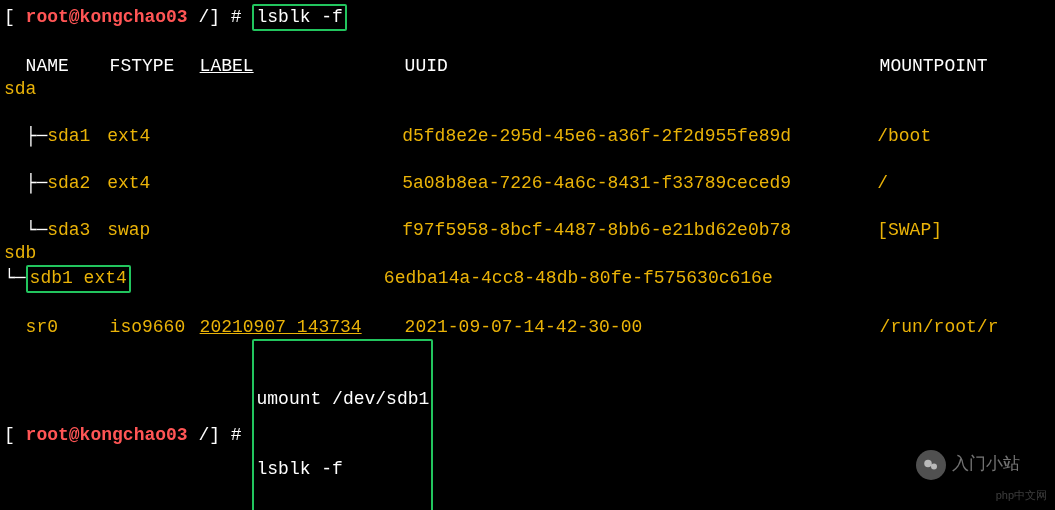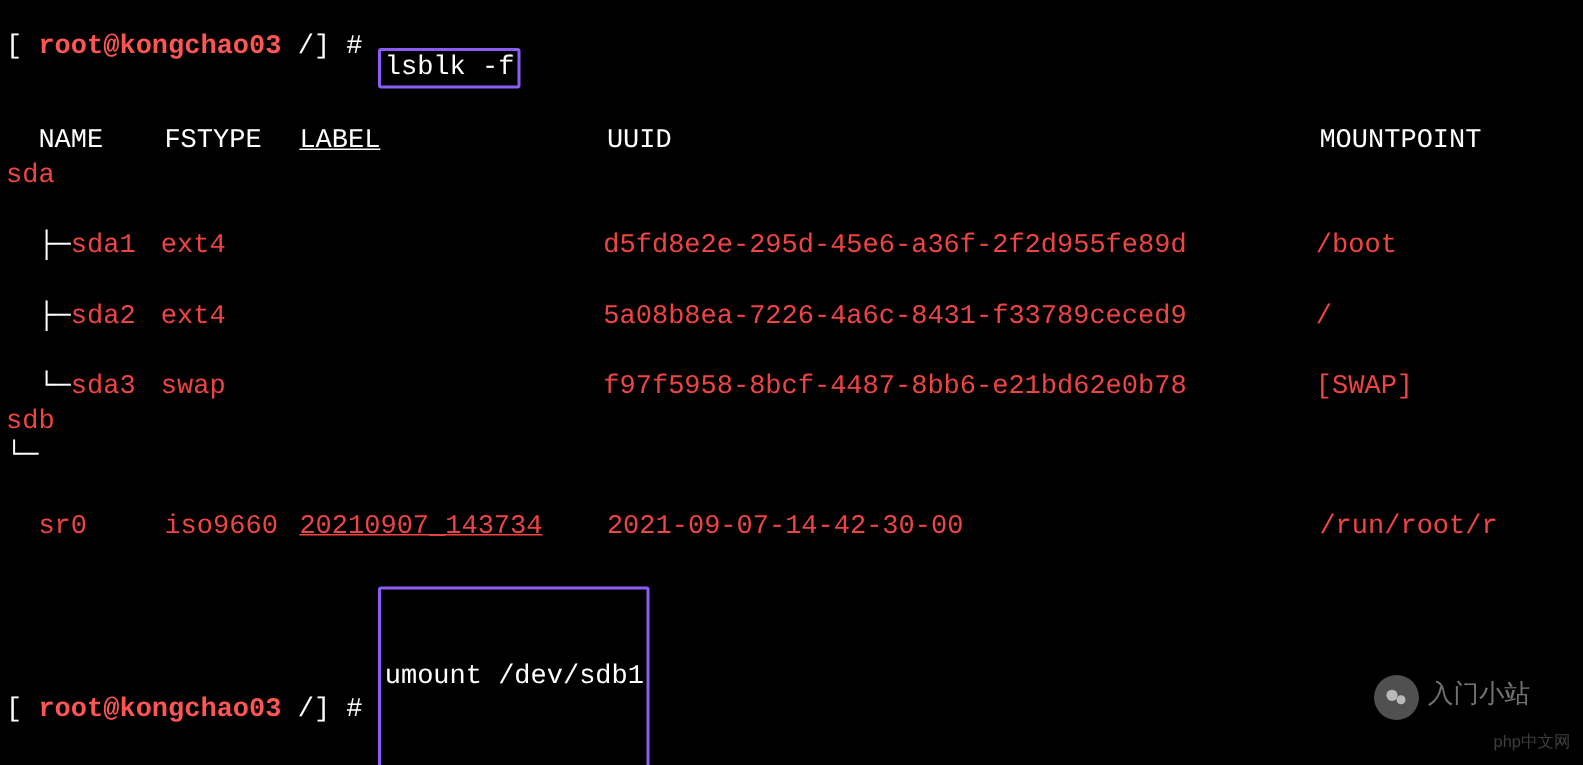--- a/index.html
+++ b/index.html
@@ -27,31 +27,30 @@
       color: #ff5555;
       font-weight: bold;
     }
     .cmd {
       color: #ffffff;
     }
     .header {
       color: #ffffff;
     }
     .green {
-      color: #ef4444;
+      color: #eab308;
     }
     .tree-char {
       color: #ffffff;
     }
     .red-box {
-      border: 2px solid #8b5cf6;
+      border: 2px solid #22c55e;
       display: inline-block;
       padding: 0 2px;
       border-radius: 2px;
-      margin-top: 28px;
     }
     .row {
       display: flex;
       align-items: center;
     }
     .watermark {
       position: absolute;
       right: 35px;
       bottom: 30px;
       color: rgba(255,255,255,0.45);
@@ -108,21 +107,21 @@
   <span class="tree-char">├─</span><span class="green" style="display:inline-block;width:60px">sda2</span><span class="green col-fstype">ext4</span><span class="green col-label"></span><span class="green col-uuid">5a08b8ea-7226-4a6c-8431-f33789ceced9</span><span class="green col-mount">/</span>
 </div>
 
 <div class="line">
   <span class="tree-char">└─</span><span class="green" style="display:inline-block;width:60px">sda3</span><span class="green col-fstype">swap</span><span class="green col-label"></span><span class="green col-uuid">f97f5958-8bcf-4487-8bb6-e21bd62e0b78</span><span class="green col-mount">[SWAP]</span>
 </div>
 
 <div class="line green">sdb</div>
 
 <div class="line row">
-  <span class="tree-char">└─</span><span class="green" style="display:inline-block;width:253px"></span>
+  <span class="tree-char">└─</span><span class="red-box"><span class="green" style="display:inline-block;width:54px">sdb1</span><span class="green">ext4</span></span><span class="green" style="display:inline-block;width:253px"></span><span class="green col-uuid">6edba14a-4cc8-48db-80fe-f575630c616e</span>
 </div>
 
 <div class="line">
   <span class="green col-name">sr0</span><span class="green col-fstype">iso9660</span><span class="green col-label">20210907_143734</span><span class="green col-uuid">2021-09-07-14-42-30-00</span><span class="green col-mount">/run/root/r</span>
 </div>
 
 <div class="line row">
   <span class="cmd">[</span>
   <span class="prompt-part"> root@kongchao03 </span>
   <span class="cmd">/</span>

